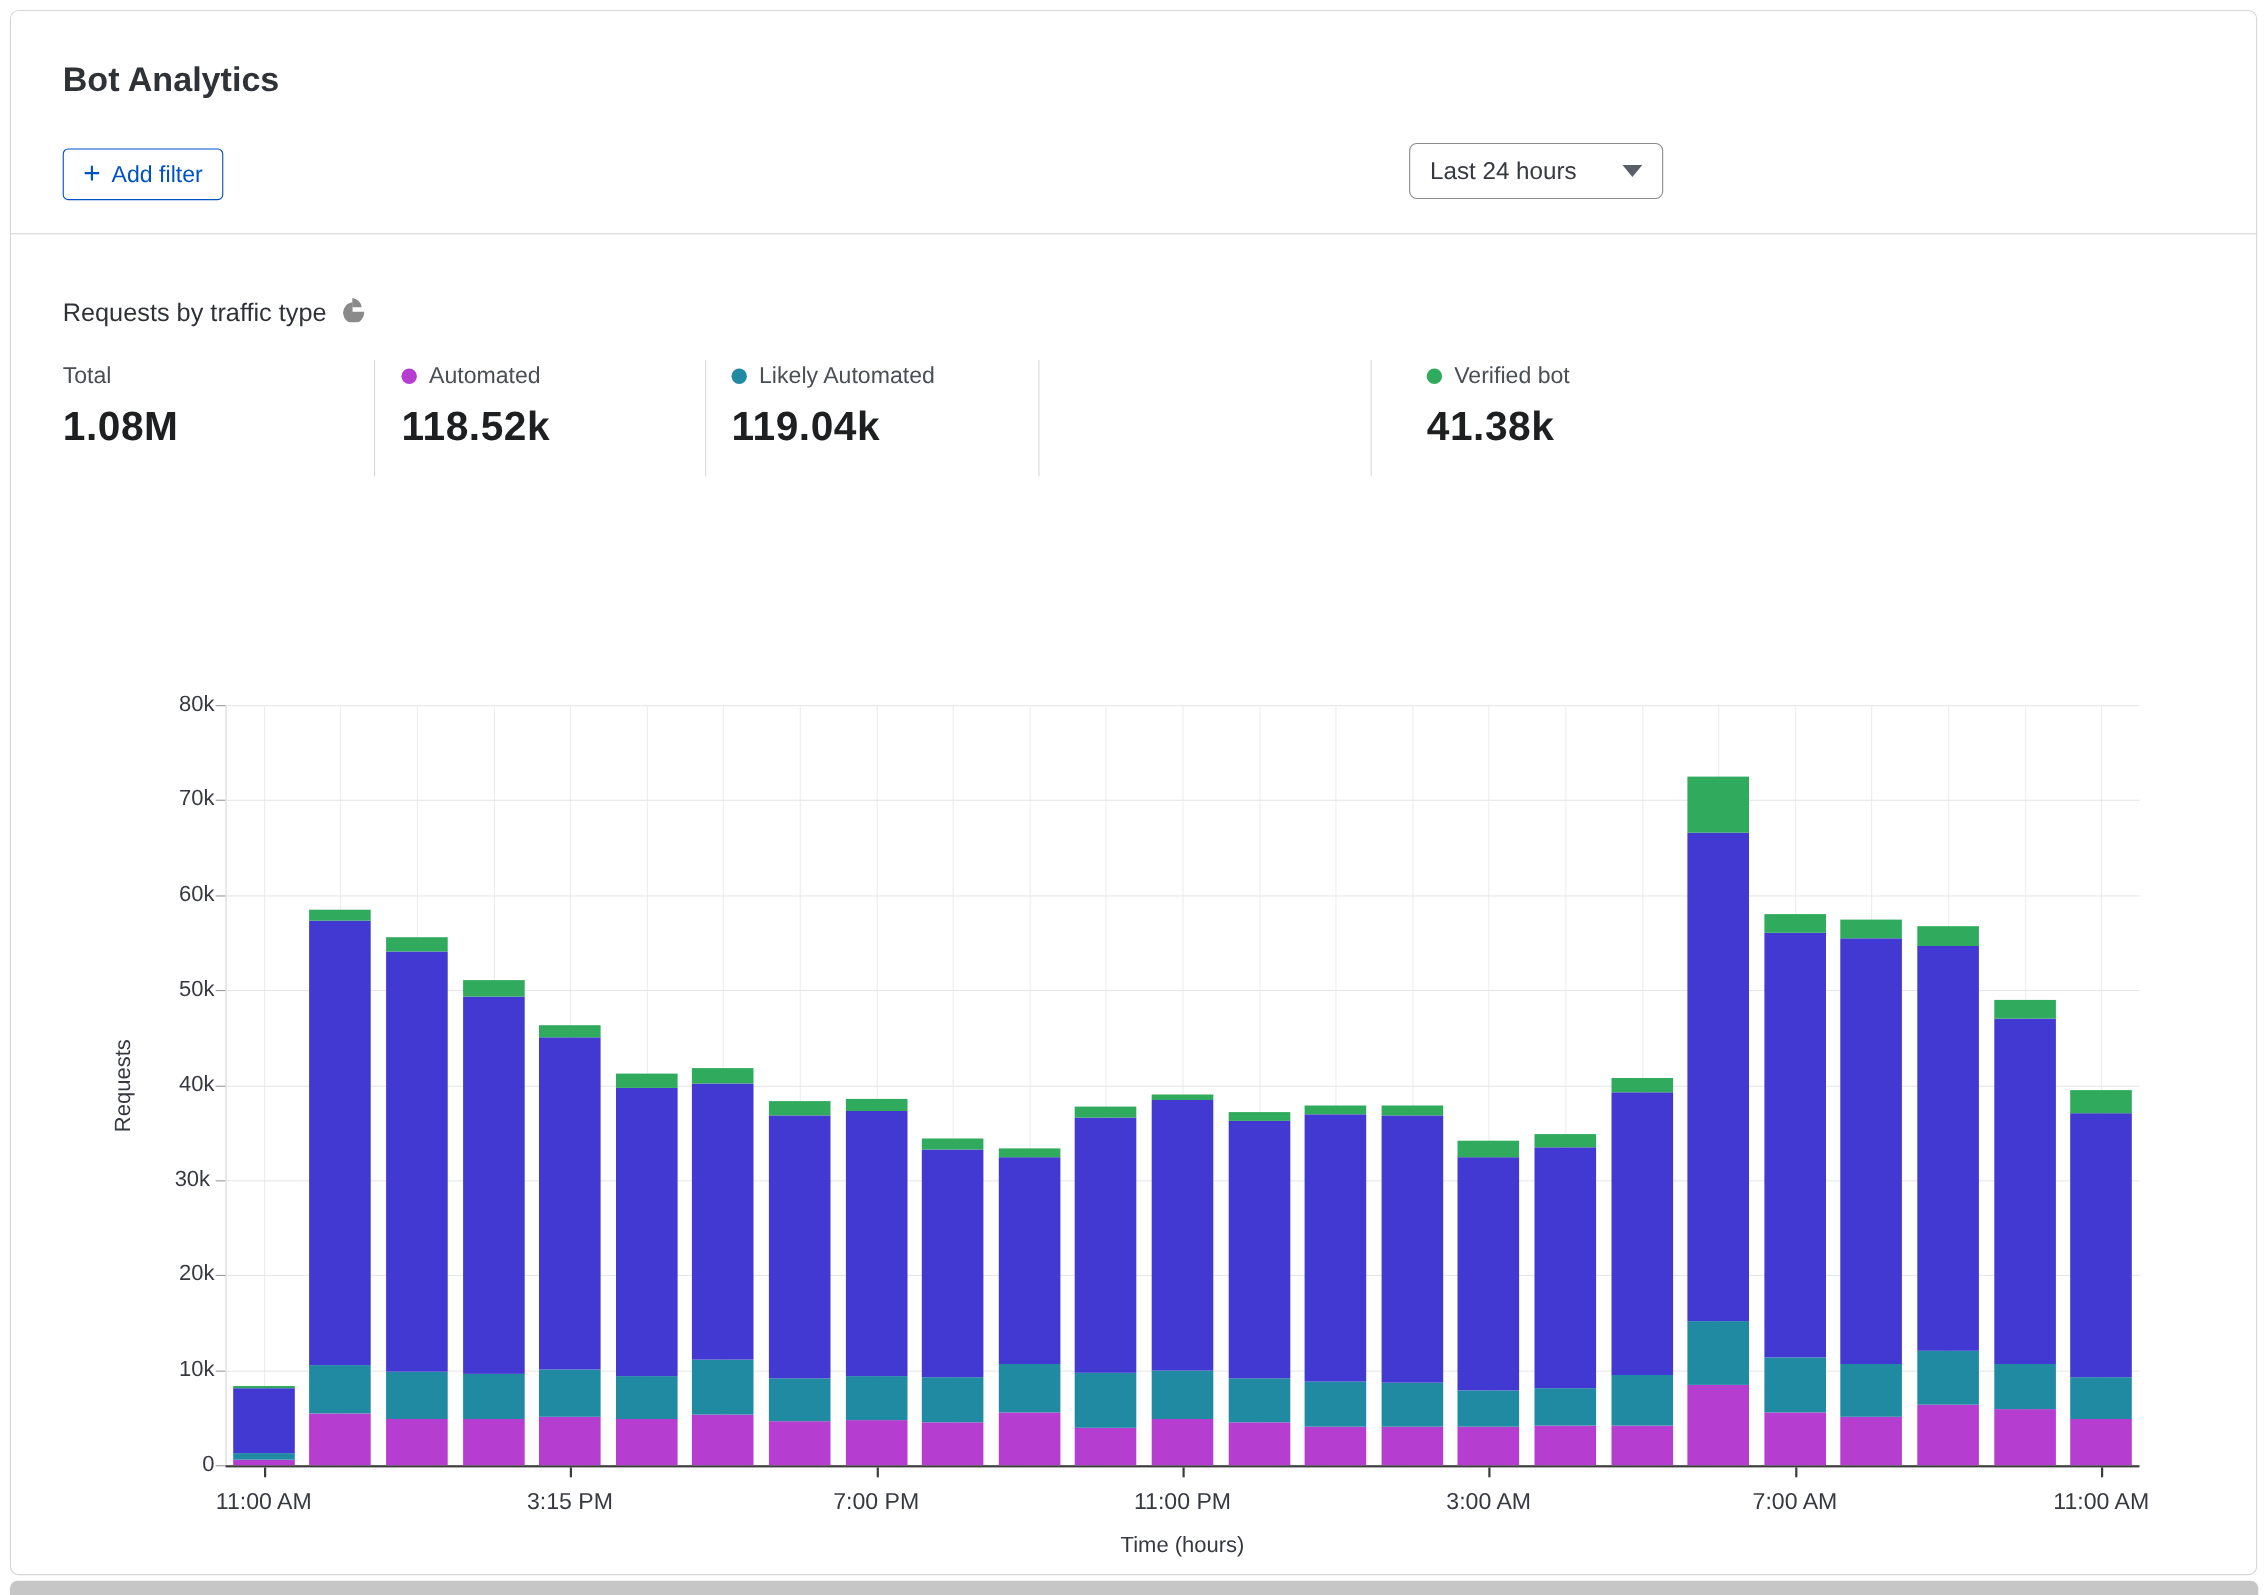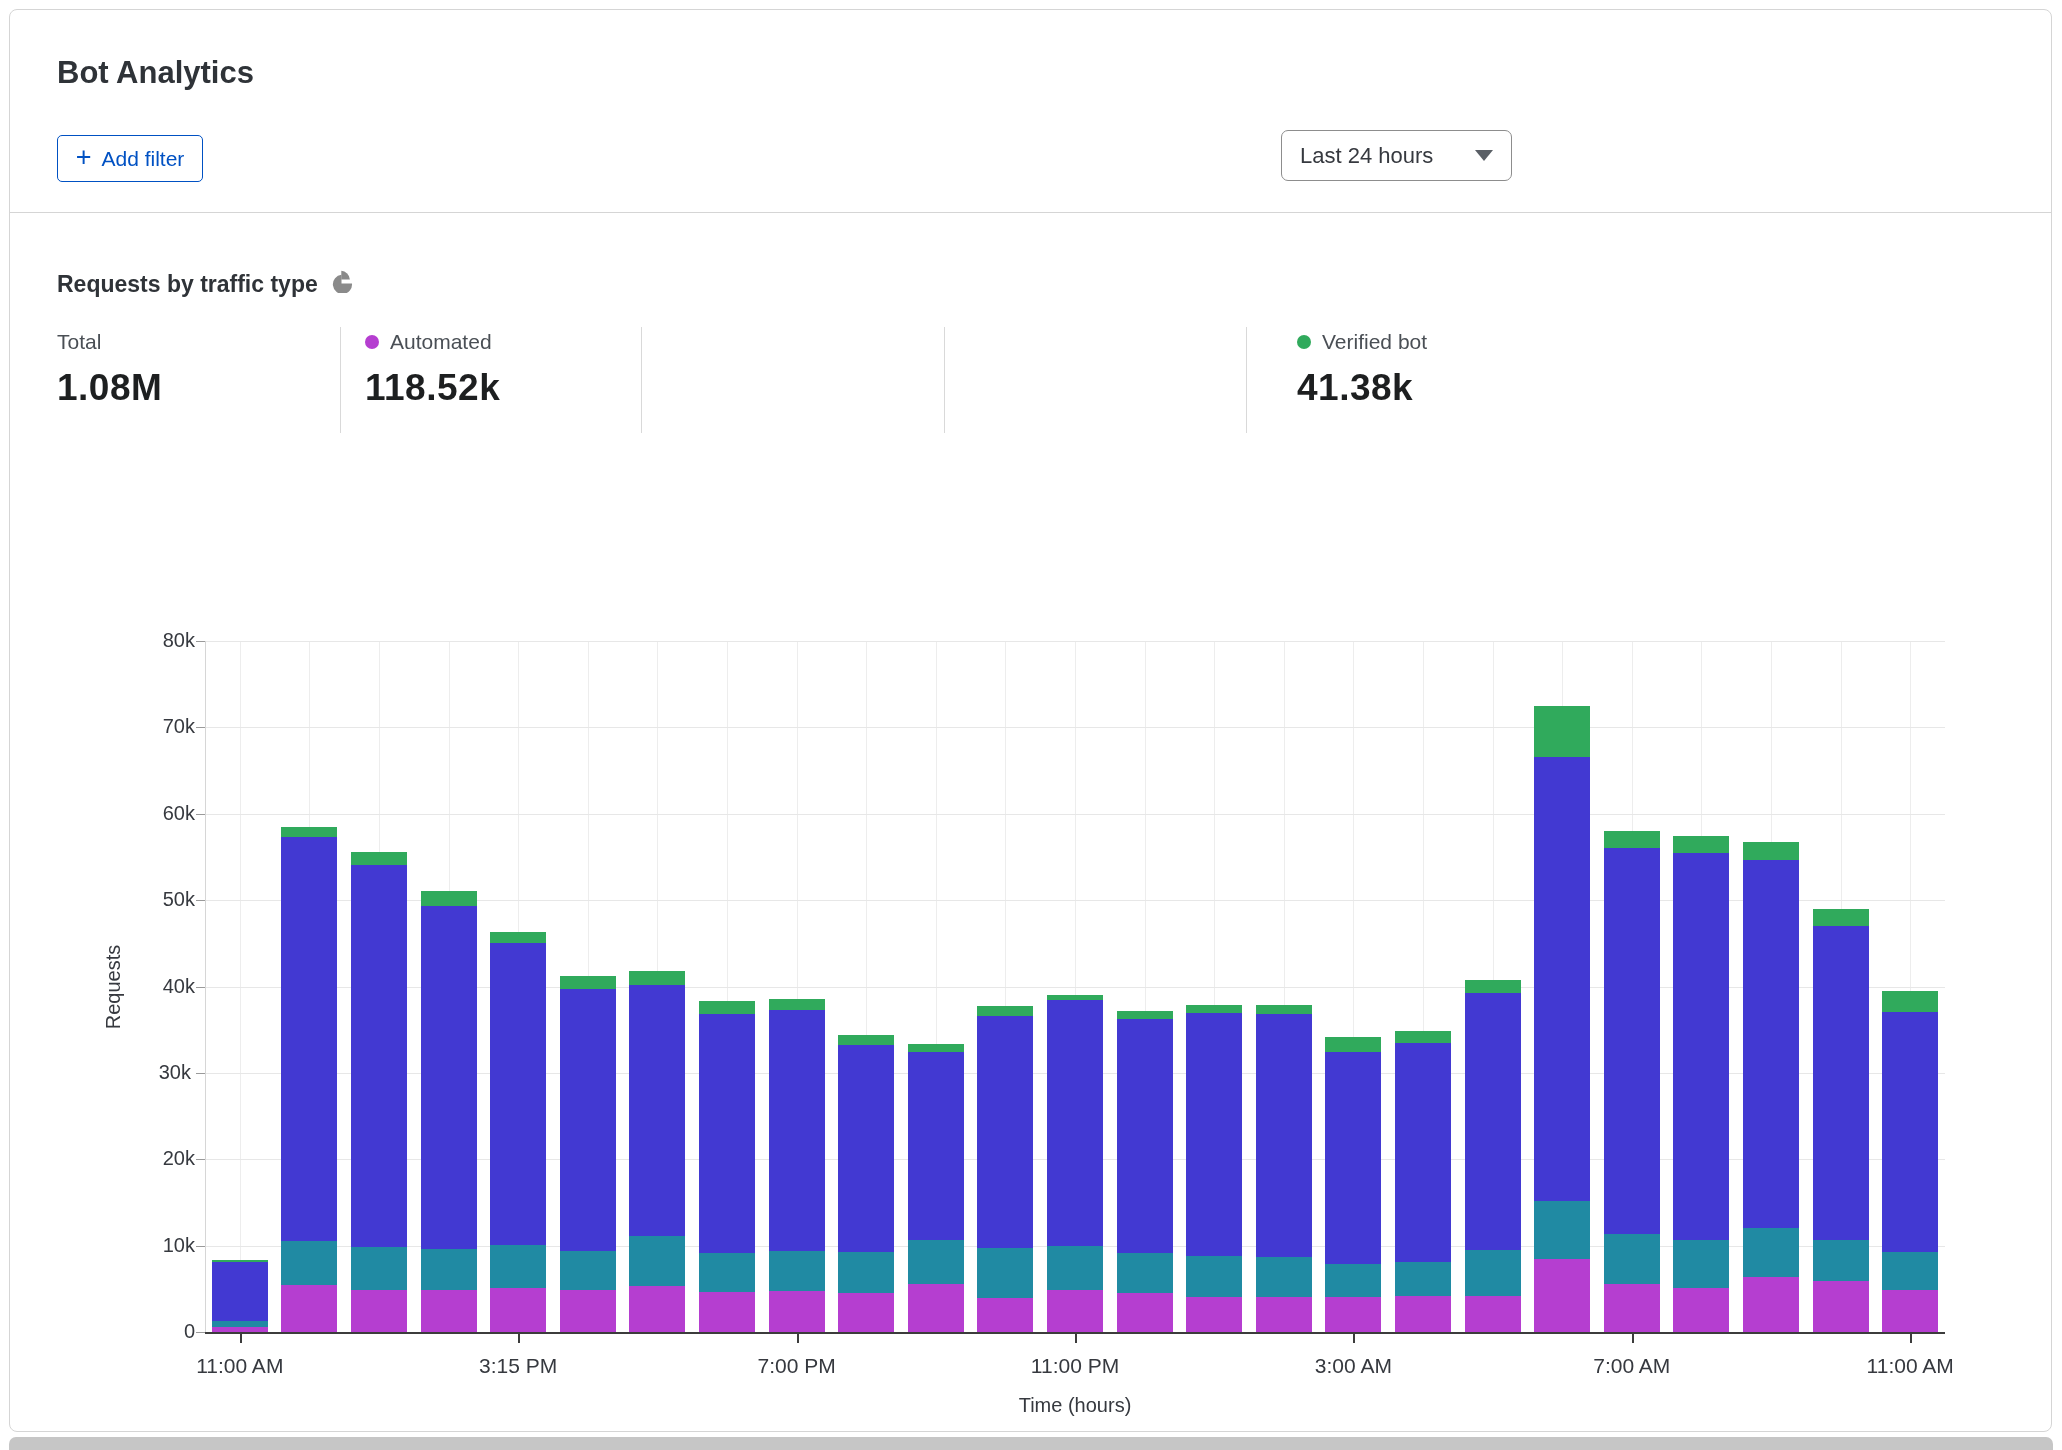--- a/index.html
+++ b/index.html
@@ -14,21 +14,21 @@
   .link svg{display:block;}
   .btn-add{position:absolute;left:57px;top:135px;width:146px;height:47px;box-sizing:border-box;
         border:1px solid #0051c3;border-radius:5px;background:#fff;color:#0051c3;font-size:21px;
         display:flex;align-items:center;justify-content:center;gap:10px;cursor:pointer;}
   .btn-add .plus{font-size:27px;font-weight:400;line-height:1;margin-top:-3px;}
   .dropdown{position:absolute;left:1281px;top:130px;width:231px;height:51px;box-sizing:border-box;
         border:1px solid #8d8d8d;border-radius:7px;background:#fff;color:#36393f;font-size:22px;
         display:flex;align-items:center;justify-content:space-between;padding:0 18px;cursor:pointer;}
   .chevron{width:0;height:0;border-left:9px solid transparent;border-right:9px solid transparent;
         border-top:11px solid #5a5f66;}
-  .section-title{position:absolute;left:57px;top:270px;font-size:23px;font-weight:700;color:#2f3338;
+  .section-title{position:absolute;left:57px;top:270px;font-size:23px;font-weight:400;color:#2f3338;
         display:flex;align-items:center;gap:12px;}
   .stat{position:absolute;top:330px;}
   .stat .lab{display:flex;align-items:center;gap:11px;font-size:21px;color:#4a4f55;}
   .stat .dot{width:14px;height:14px;border-radius:50%;}
   .stat .val{margin-top:13px;font-size:37px;font-weight:700;color:#1d1f20;letter-spacing:.5px;}
   .stat-divider{position:absolute;top:327px;width:1px;height:106px;background:#d9d9d9;}
   
   .gridline-h{position:absolute;height:1px;background:#e7e7e7;}
   .gridline-v{position:absolute;width:1px;background:#ededed;}
   .y-axis-line{position:absolute;width:1px;background:#d6d6d6;}
@@ -79,20 +79,27 @@
         <span>Total</span>
       </div>
     <div class="val">1.08M</div>
   </div>
   <div class="stat" style="left:365px;">
     <div class="lab">
         <span class="dot" style="background: rgb(181, 62, 208);"></span>
       <span>Automated</span>
       </div>
     <div class="val">118.52k</div>
+  </div>
+  <div class="stat" style="left:665px;">
+    <div class="lab">
+        <span class="dot" style="background: rgb(32, 138, 163);"></span>
+      <span>Likely Automated</span>
+      </div>
+    <div class="val">119.04k</div>
   </div>
   <div class="stat" style="left:1297px;">
     <div class="lab">
         <span class="dot" style="background: rgb(48, 170, 92);"></span>
       <span>Verified bot</span>
       </div>
     <div class="val">41.38k</div>
   </div>
   <div class="stat-divider" style="left:340px;"></div>
   <div class="stat-divider" style="left:641px;"></div>

